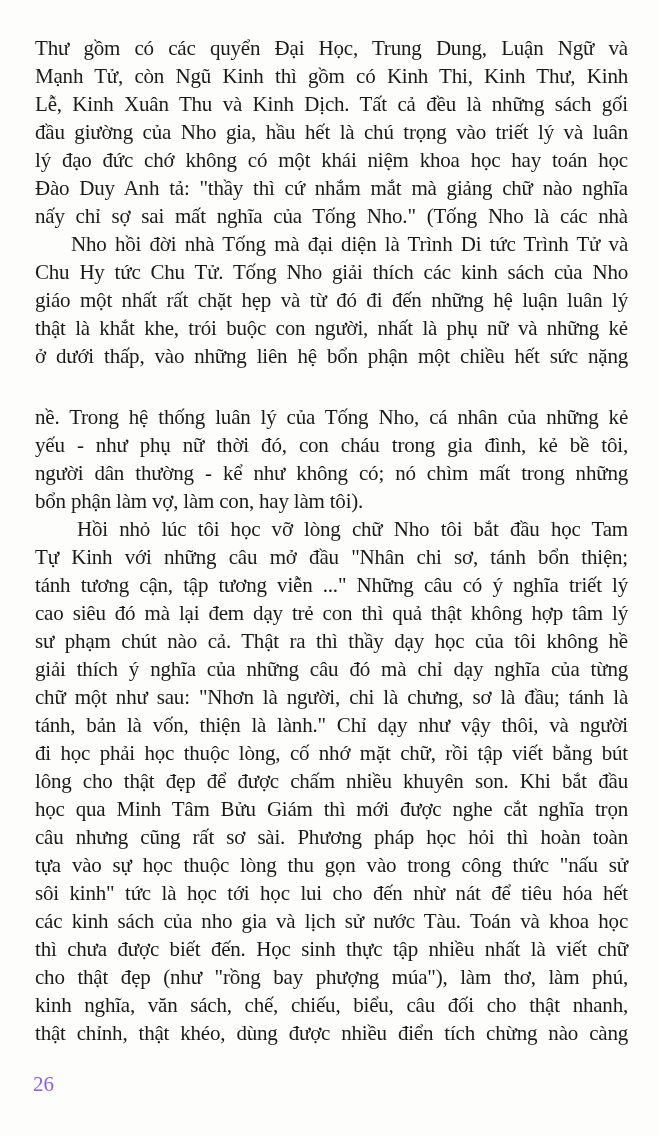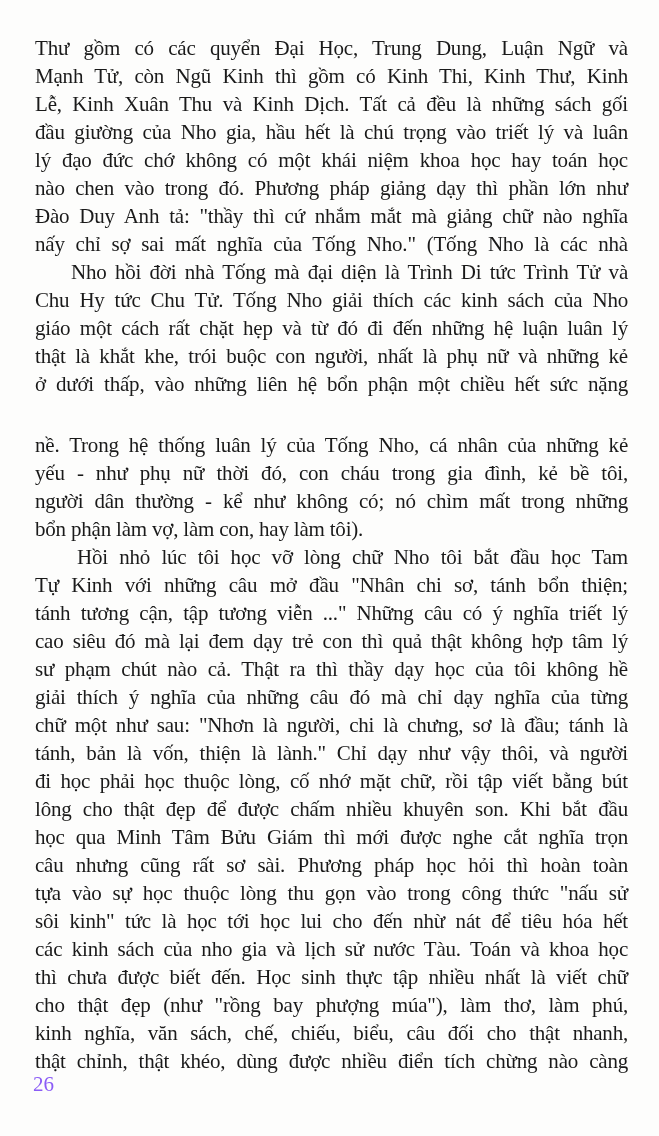--- a/index.html
+++ b/index.html
@@ -30,26 +30,25 @@
 
 <div class="page">
   <div class="text-block">
 
     <div>
       <span class="line" style="white-space: normal;">Thư gồm có các quyển Đại Học, Trung Dung, Luận Ngữ và</span>
       <span class="line" style="white-space: normal;">Mạnh Tử, còn Ngũ Kinh thì gồm có Kinh Thi, Kinh Thư, Kinh</span>
       <span class="line" style="white-space: normal;">Lễ, Kinh Xuân Thu và Kinh Dịch. Tất cả đều là những sách gối</span>
       <span class="line" style="white-space: normal;">đầu giường của Nho gia, hầu hết là chú trọng vào triết lý và luân</span>
       <span class="line" style="white-space: normal;">lý đạo đức chớ không có một khái niệm khoa học hay toán học</span>
-      <span class="line" style="white-space: normal;">nào chen vào trong đó. Phương pháp giảng dạy thì phần lớn như</span>
       <span class="line" style="white-space: normal;">Đào Duy Anh tả: "thầy thì cứ nhắm mắt mà giảng chữ nào nghĩa</span>
       <span class="line" style="white-space: normal;">nấy chỉ sợ sai mất nghĩa của Tống Nho." (Tống Nho là các nhà</span>
       <span class="line" style="white-space: normal; margin-left: 36px;">Nho hồi đời nhà Tống mà đại diện là Trình Di tức Trình Tử  và</span>
       <span class="line" style="white-space: normal;">Chu Hy tức Chu Tử. Tống Nho giải thích các kinh sách của Nho</span>
-      <span class="line" style="white-space: normal;">giáo một cách rất chặt hẹp và từ đó đi đến những hệ luận luân lý</span>
+      <span class="line" style="white-space: normal;">giáo một nhất rất chặt hẹp và từ đó đi đến những hệ luận luân lý</span>
       <span class="line" style="white-space: normal;">thật là khắt khe, trói buộc con người, nhất là phụ nữ và những kẻ</span>
       <span class="line" style="white-space: normal;">ở dưới thấp, vào những liên hệ bổn phận một chiều hết sức nặng</span>
       <span class="line" style="white-space: normal; margin-top: 33px;">nề. Trong hệ thống luân lý của Tống Nho, cá nhân của những kẻ</span>
       <span class="line" style="white-space: normal;">yếu - như phụ nữ thời đó, con cháu trong gia đình, kẻ bề tôi,</span>
       <span class="line" style="white-space: normal;">người dân thường - kể như không có; nó chìm mất trong những</span>
       <span class="line last" style="white-space: normal;">bổn phận làm vợ, làm con, hay làm tôi).</span>
     </div>
 
     <div>
       <span class="line indent" style="white-space: normal;">Hồi nhỏ lúc tôi học vỡ lòng chữ Nho tôi bắt đầu học Tam</span>

